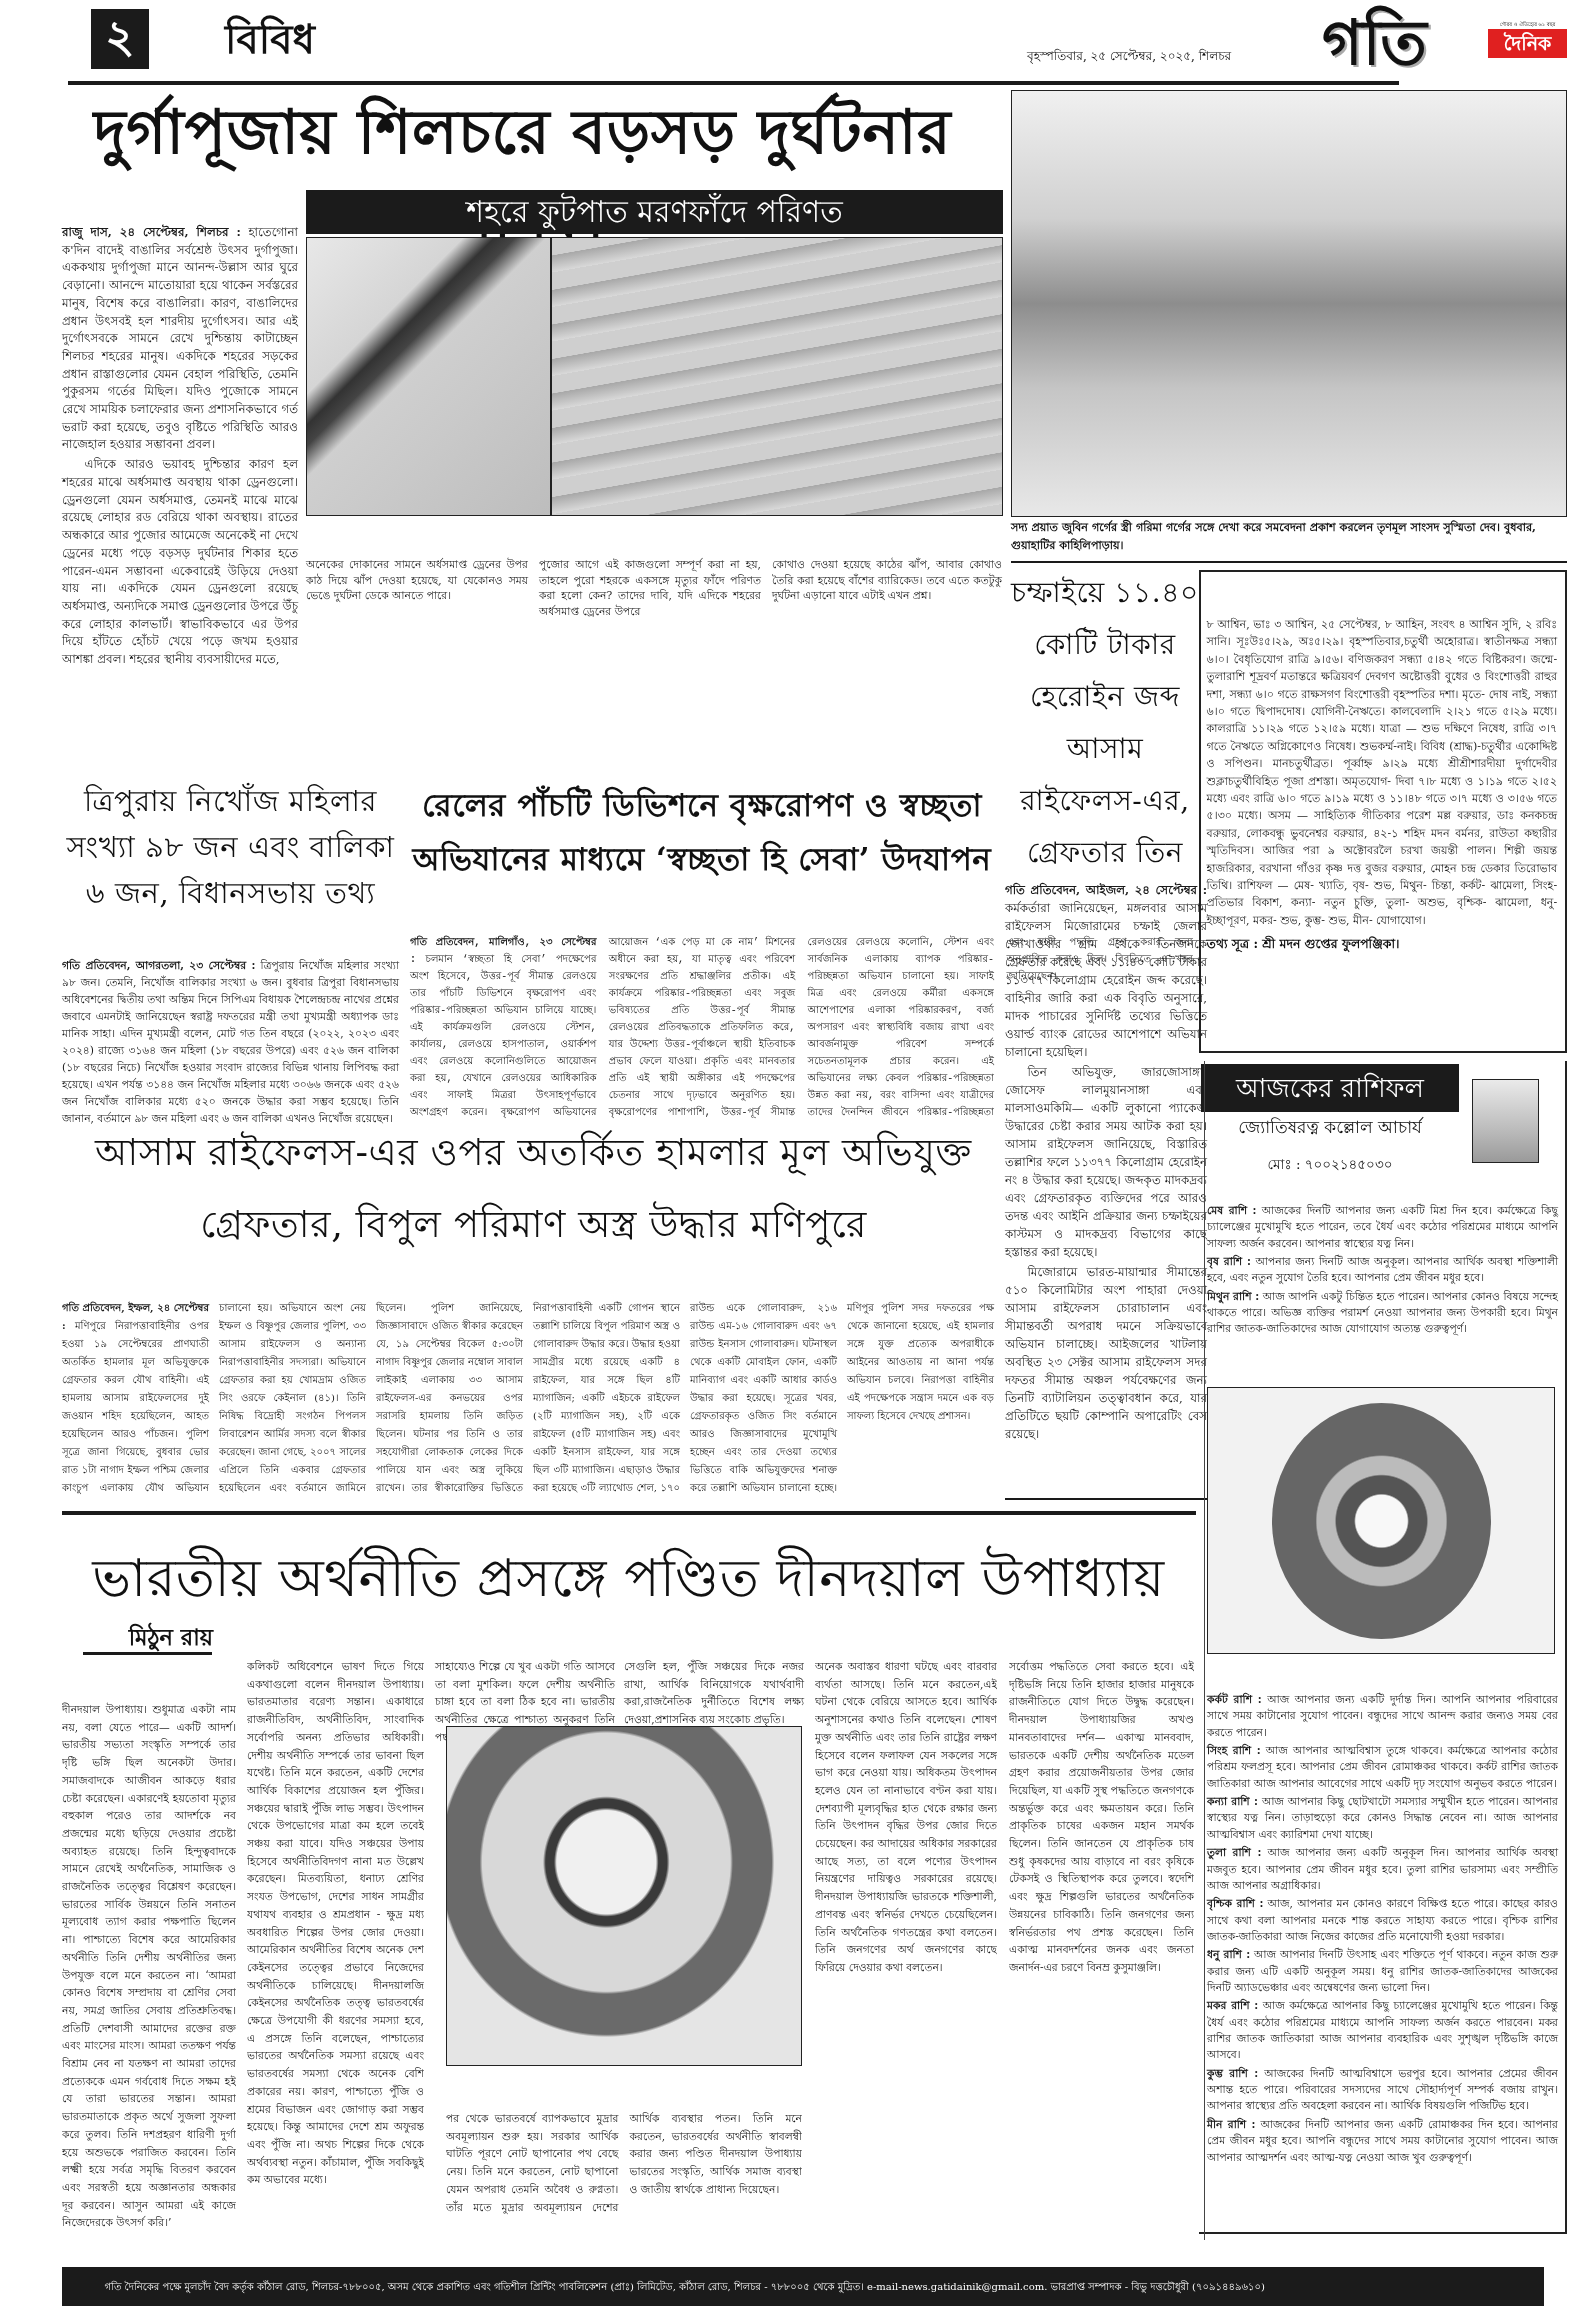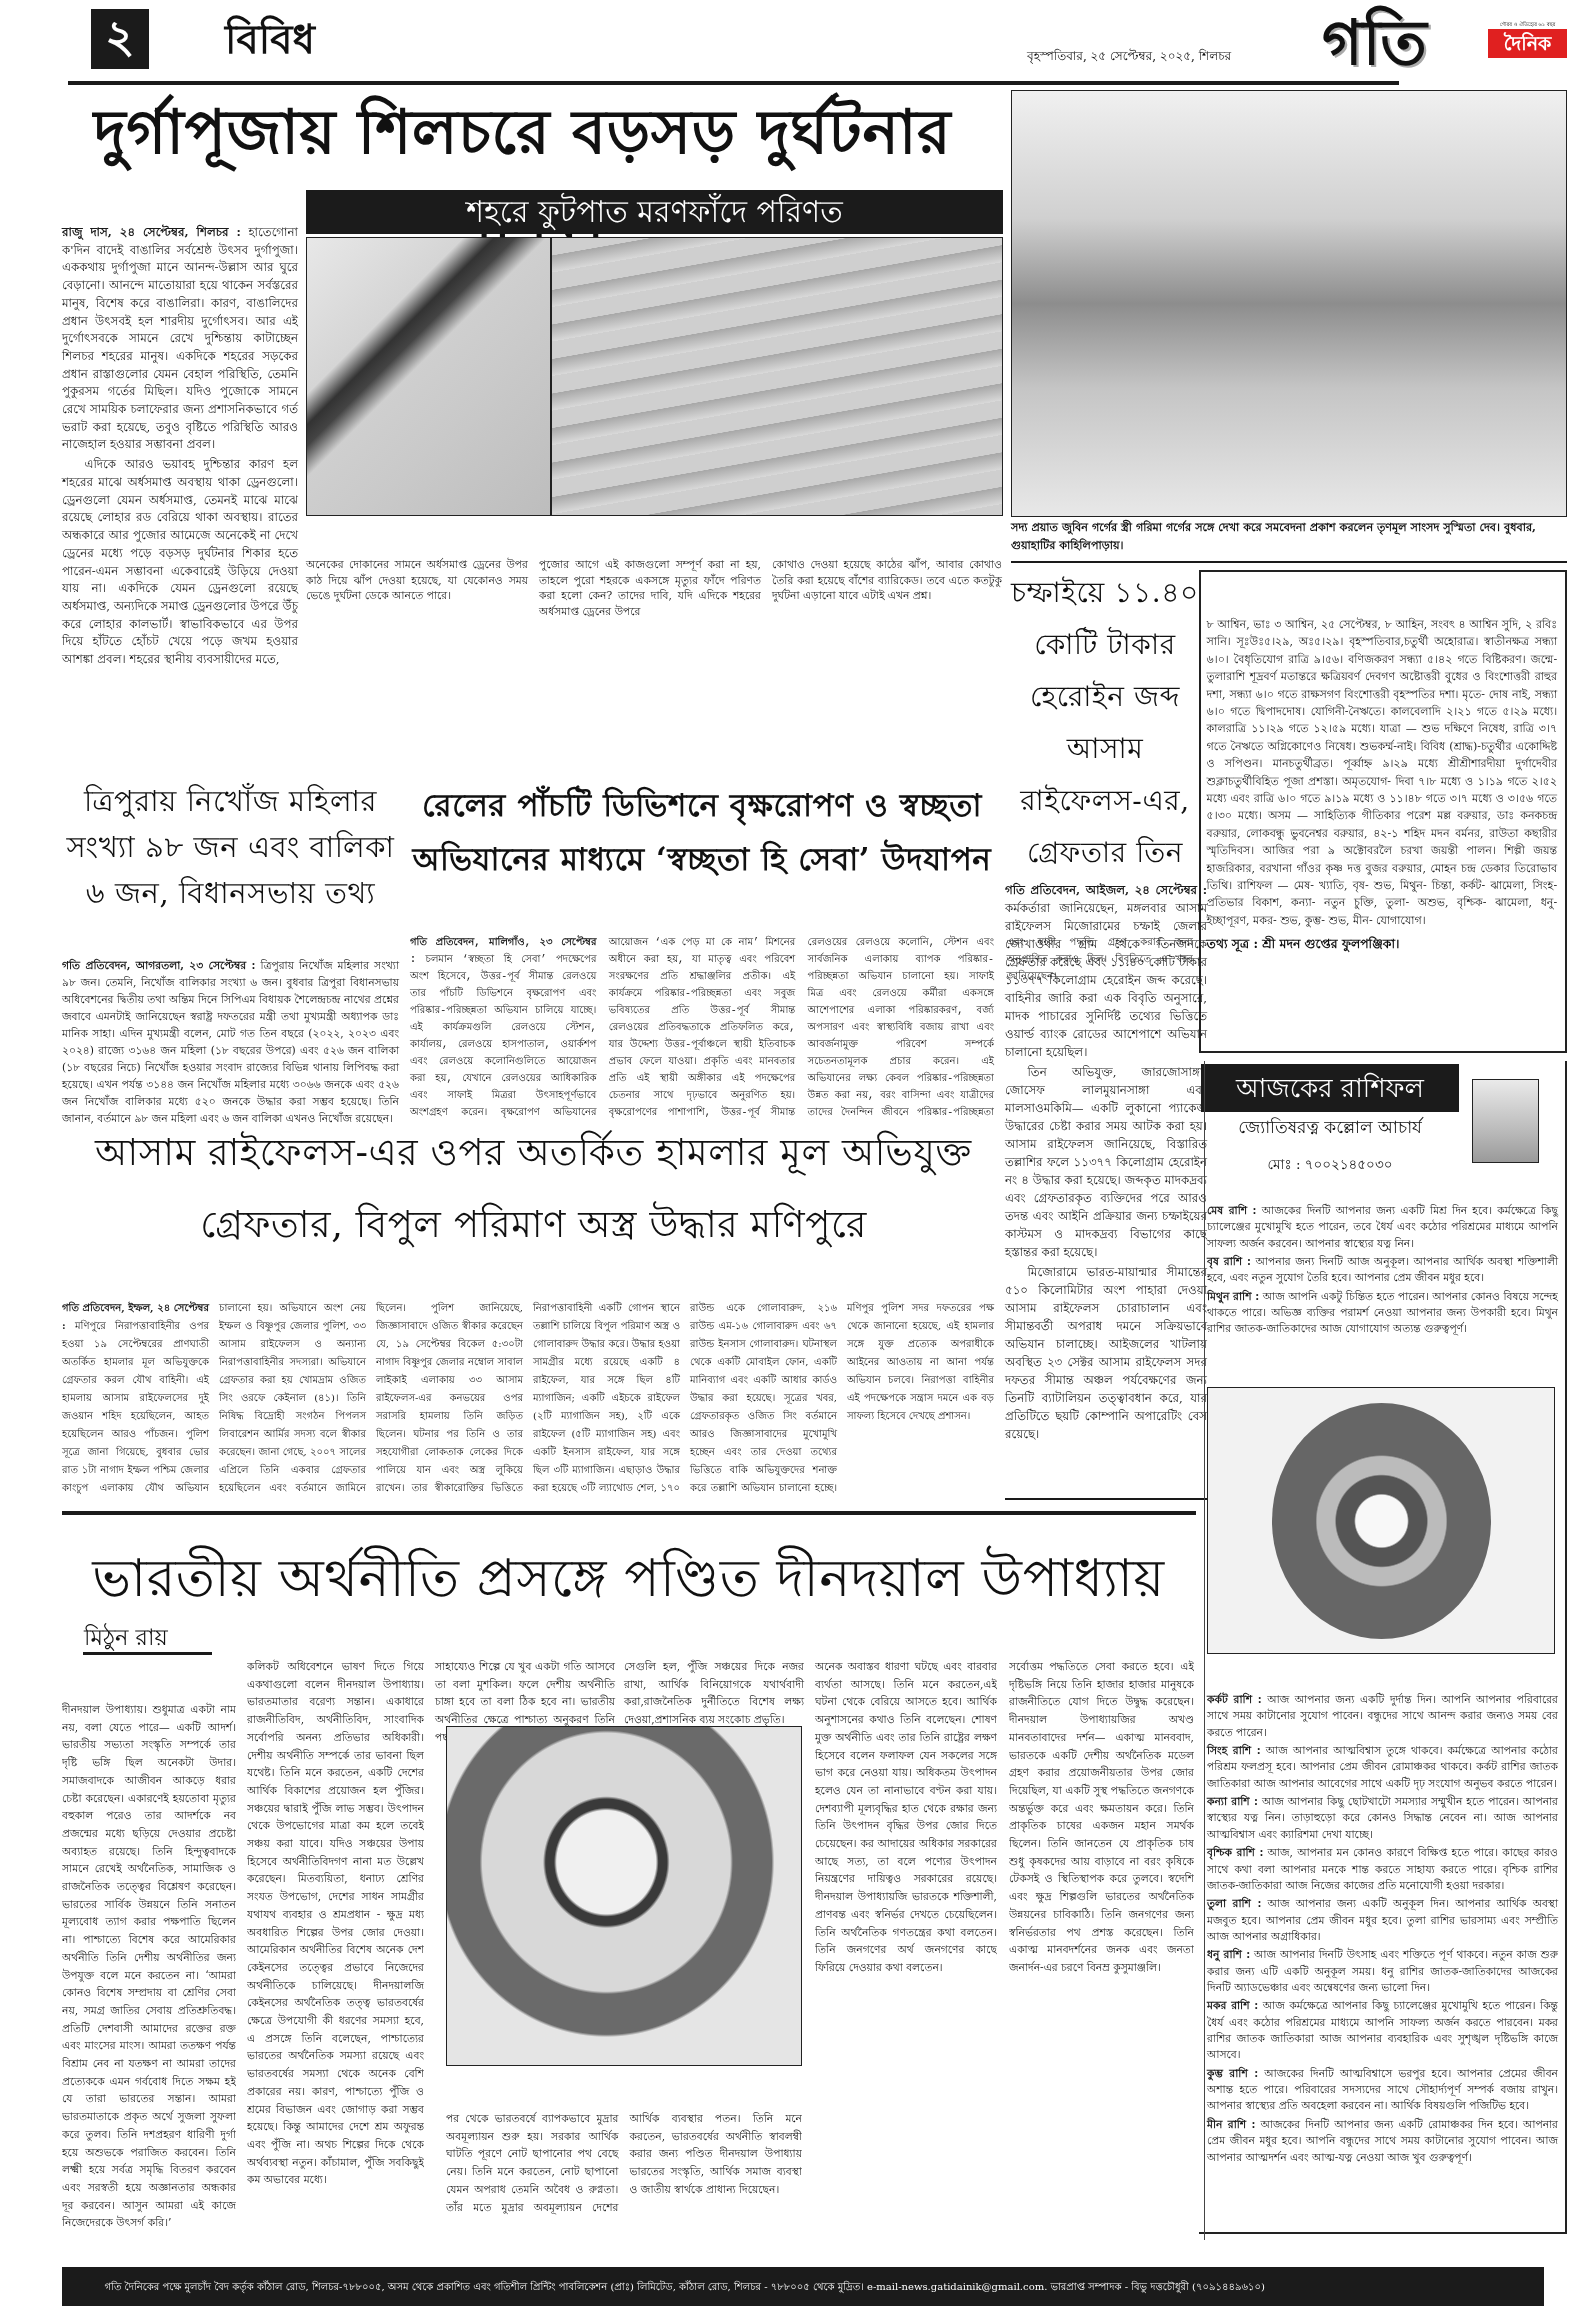--- a/index.html
+++ b/index.html
@@ -79,22 +79,22 @@
 </div>
 
 <div class="abs photo" style="left:1207px;top:1387px;width:348px;height:267px;background:#f2f2f2;border-width:1.7px;display:flex;align-items:center;justify-content:center;">
   <div style="width:219px;height:236px;border-radius:50%;background:radial-gradient(circle,#f8f8f8 0 16%,#555 17% 28%,#bbb 29% 40%,#666 41% 70%);"></div>
 </div>
 
 <div class="abs txt" style="left:1207px;top:1656px;width:351px;font-size:10.7px;line-height:16.3px;">
   <p><b>কর্কট রাশি :</b> <span>আজ আপনার জন্য একটি দুর্দান্ত দিন। আপনি আপনার পরিবারের সাথে সময় কাটানোর সুযোগ পাবেন। বন্ধুদের সাথে আনন্দ করার জন্যও সময় বের করতে পারেন।</span></p>
   <p><b>সিংহ রাশি :</b> <span>আজ আপনার আত্মবিশ্বাস তুঙ্গে থাকবে। কর্মক্ষেত্রে আপনার কঠোর পরিশ্রম ফলপ্রসূ হবে। আপনার প্রেম জীবন রোমাঞ্চকর থাকবে। কর্কট রাশির জাতক জাতিকারা আজ আপনার আবেগের সাথে একটি দৃঢ় সংযোগ অনুভব করতে পারেন।</span></p>
   <p><b>কন্যা রাশি :</b> <span>আজ আপনার কিছু ছোটখাটো সমস্যার সম্মুখীন হতে পারেন। আপনার স্বাস্থ্যের যত্ন নিন। তাড়াহুড়ো করে কোনও সিদ্ধান্ত নেবেন না। আজ আপনার আত্মবিশ্বাস এবং ক্যারিশমা দেখা যাচ্ছে।</span></p>
+  <p><b>তুলা রাশি :</b> <span>আজ আপনার জন্য একটি অনুকূল দিন। আপনার আর্থিক অবস্থা মজবুত হবে। আপনার প্রেম জীবন মধুর হবে। তুলা রাশির ভারসাম্য এবং সম্প্রীতি আজ আপনার অগ্রাধিকার।</span></p>
   <p><b>বৃশ্চিক রাশি :</b> <span>আজ, আপনার মন কোনও কারণে বিক্ষিপ্ত হতে পারে। কাছের কারও সাথে কথা বলা আপনার মনকে শান্ত করতে সাহায্য করতে পারে। বৃশ্চিক রাশির জাতক-জাতিকারা আজ নিজের কাজের প্রতি মনোযোগী হওয়া দরকার।</span></p>
-  <p><b>তুলা রাশি :</b> <span>আজ আপনার জন্য একটি অনুকূল দিন। আপনার আর্থিক অবস্থা মজবুত হবে। আপনার প্রেম জীবন মধুর হবে। তুলা রাশির ভারসাম্য এবং সম্প্রীতি আজ আপনার অগ্রাধিকার।</span></p>
   <p><b>ধনু রাশি :</b> <span>আজ আপনার দিনটি উৎসাহ এবং শক্তিতে পূর্ণ থাকবে। নতুন কাজ শুরু করার জন্য এটি একটি অনুকূল সময়। ধনু রাশির জাতক-জাতিকাদের আজকের দিনটি অ্যাডভেঞ্চার এবং অন্বেষণের জন্য ভালো দিন।</span></p>
   <p><b>মকর রাশি :</b> <span>আজ কর্মক্ষেত্রে আপনার কিছু চ্যালেঞ্জের মুখোমুখি হতে পারেন। কিন্তু ধৈর্য এবং কঠোর পরিশ্রমের মাধ্যমে আপনি সাফল্য অর্জন করতে পারবেন। মকর রাশির জাতক জাতিকারা আজ আপনার ব্যবহারিক এবং সুশৃঙ্খল দৃষ্টিভঙ্গি কাজে আসবে।</span></p>
   <p><b>কুম্ভ রাশি :</b> <span>আজকের দিনটি আত্মবিশ্বাসে ভরপুর হবে। আপনার প্রেমের জীবন অশান্ত হতে পারে। পরিবারের সদস্যদের সাথে সৌহার্দ্যপূর্ণ সম্পর্ক বজায় রাখুন। আপনার স্বাস্থ্যের প্রতি অবহেলা করবেন না। আর্থিক বিষয়গুলি পজিটিভ হবে।</span></p>
   <p><b>মীন রাশি :</b> <span>আজকের দিনটি আপনার জন্য একটি রোমাঞ্চকর দিন হবে। আপনার প্রেম জীবন মধুর হবে। আপনি বন্ধুদের সাথে সময় কাটানোর সুযোগ পাবেন। আজ আপনার আত্মদর্শন এবং আত্ম-যত্ন নেওয়া আজ খুব গুরুত্বপূর্ণ।</span></p>
 </div>
 
 <div class="abs headline" style="left:62px;top:778px;width:337px;font-size:29px;line-height:46px;font-weight:normal;">ত্রিপুরায় নিখোঁজ মহিলার সংখ্যা ৯৮ জন এবং বালিকা ৬ জন, বিধানসভায় তথ্য</div>
 <div class="abs txt" style="left:62px;top:921px;width:337px;font-size:10.7px;line-height:17px;">
   <span class="bold">গতি প্রতিবেদন, আগরতলা, ২৩ সেপ্টেম্বর :</span> <span>ত্রিপুরায় নিখোঁজ মহিলার সংখ্যা ৯৮ জন। তেমনি, নিখোঁজ বালিকার সংখ্যা ৬ জন। বুধবার ত্রিপুরা বিধানসভায় অধিবেশনের দ্বিতীয় তথা অন্তিম দিনে সিপিএম বিধায়ক শৈলেন্দ্রচন্দ্র নাথের প্রশ্নের জবাবে এমনটাই জানিয়েছেন স্বরাষ্ট্র দফতরের মন্ত্রী তথা মুখ্যমন্ত্রী অধ্যাপক ডাঃ মানিক সাহা। এদিন মুখ্যমন্ত্রী বলেন, মোট গত তিন বছরে (২০২২, ২০২৩ এবং ২০২৪) রাজ্যে ৩১৬৪ জন মহিলা (১৮ বছরের উপরে) এবং ৫২৬ জন বালিকা (১৮ বছরের নিচে) নিখোঁজ হওয়ার সংবাদ রাজ্যের বিভিন্ন থানায় লিপিবদ্ধ করা হয়েছে। এখন পর্যন্ত ৩১৪৪ জন নিখোঁজ মহিলার মধ্যে ৩০৬৬ জনকে এবং ৫২৬ জন নিখোঁজ বালিকার মধ্যে ৫২০ জনকে উদ্ধার করা সম্ভব হয়েছে। তিনি জানান, বর্তমানে ৯৮ জন মহিলা এবং ৬ জন বালিকা এখনও নিখোঁজ রয়েছেন।</span>
 </div>
@@ -106,21 +106,21 @@
 
 <div class="abs headline" style="left:79px;top:1117px;width:909px;font-size:37px;line-height:72px;font-weight:normal;">আসাম রাইফেলস-এর ওপর অতর্কিত হামলার মূল অভিযুক্ত গ্রেফতার, বিপুল পরিমাণ অস্ত্র উদ্ধার মণিপুরে</div>
 <div class="abs txt" style="left:62px;top:1263px;width:932px;font-size:10px;line-height:18px;column-count:6;column-gap:10px;height:236px;">
   <span class="bold">গতি প্রতিবেদন, ইম্ফল, ২৪ সেপ্টেম্বর :</span> <span>মণিপুরে নিরাপত্তাবাহিনীর ওপর হওয়া ১৯ সেপ্টেম্বরের প্রাণঘাতী অতর্কিত হামলার মূল অভিযুক্তকে গ্রেফতার করল যৌথ বাহিনী। এই হামলায় আসাম রাইফেলসের দুই জওয়ান শহিদ হয়েছিলেন, আহত হয়েছিলেন আরও পাঁচজন। পুলিশ সূত্রে জানা গিয়েছে, বুধবার ভোর রাত ১টা নাগাদ ইম্ফল পশ্চিম জেলার কাংচুপ এলাকায় যৌথ অভিযান চালানো হয়। অভিযানে অংশ নেয় ইম্ফল ও বিষ্ণুপুর জেলার পুলিশ, ৩৩ আসাম রাইফেলস ও অন্যান্য নিরাপত্তাবাহিনীর সদস্যরা। অভিযানে গ্রেফতার করা হয় খোমদ্রাম ওজিত সিং ওরফে কেইনাল (৪১)। তিনি নিষিদ্ধ বিদ্রোহী সংগঠন পিপলস লিবারেশন আর্মির সদস্য বলে স্বীকার করেছেন। জানা গেছে, ২০০৭ সালের এপ্রিলে তিনি একবার গ্রেফতার হয়েছিলেন এবং বর্তমানে জামিনে ছিলেন। পুলিশ জানিয়েছে, জিজ্ঞাসাবাদে ওজিত স্বীকার করেছেন যে, ১৯ সেপ্টেম্বর বিকেল ৫:৩০টা নাগাদ বিষ্ণুপুর জেলার নম্বোল সাবাল লাইকাই এলাকায় ৩৩ আসাম রাইফেলস-এর কনভয়ের ওপর সরাসরি হামলায় তিনি জড়িত ছিলেন। ঘটনার পর তিনি ও তার সহযোগীরা লোকতাক লেকের দিকে পালিয়ে যান এবং অস্ত্র লুকিয়ে রাখেন। তার স্বীকারোক্তির ভিত্তিতে নিরাপত্তাবাহিনী একটি গোপন স্থানে তল্লাশি চালিয়ে বিপুল পরিমাণ অস্ত্র ও গোলাবারুদ উদ্ধার করে। উদ্ধার হওয়া সামগ্রীর মধ্যে রয়েছে একটি ৪ রাইফেল, যার সঙ্গে ছিল ৪টি ম্যাগাজিন; একটি এইচকে রাইফেল (২টি ম্যাগাজিন সহ), ২টি একে রাইফেল (৫টি ম্যাগাজিন সহ) এবং একটি ইনসাস রাইফেল, যার সঙ্গে ছিল ৩টি ম্যাগাজিন। এছাড়াও উদ্ধার করা হয়েছে ৩টি ল্যাথোড শেল, ১৭০ রাউন্ড একে গোলাবারুদ, ২১৬ রাউন্ড এম-১৬ গোলাবারুদ এবং ৬৭ রাউন্ড ইনসাস গোলাবারুদ। ঘটনাস্থল থেকে একটি মোবাইল ফোন, একটি মানিব্যাগ এবং একটি আধার কার্ডও উদ্ধার করা হয়েছে। সূত্রের খবর, গ্রেফতারকৃত ওজিত সিং বর্তমানে আরও জিজ্ঞাসাবাদের মুখোমুখি হচ্ছেন এবং তার দেওয়া তথ্যের ভিত্তিতে বাকি অভিযুক্তদের শনাক্ত করে তল্লাশি অভিযান চালানো হচ্ছে। মণিপুর পুলিশ সদর দফতরের পক্ষ থেকে জানানো হয়েছে, এই হামলার সঙ্গে যুক্ত প্রত্যেক অপরাধীকে আইনের আওতায় না আনা পর্যন্ত অভিযান চলবে। নিরাপত্তা বাহিনীর এই পদক্ষেপকে সন্ত্রাস দমনে এক বড় সাফল্য হিসেবে দেখছে প্রশাসন।</span>
 </div>
 
 <div class="hline" style="left:62px;top:1511px;width:1134px;height:3.9px;"></div>
 <div class="vline" style="left:1204px;top:1061px;height:1179px;"></div>
 
 <div class="abs headline" style="left:67px;top:1533px;width:1123px;font-size:52px;line-height:90px;font-weight:normal;">ভারতীয় অর্থনীতি প্রসঙ্গে পণ্ডিত দীনদয়াল উপাধ্যায়</div>
-<div class="abs" style="left:84px;top:1620px;width:129px;text-align:left;font-size:22.5px;font-weight:normal;">মিঠুন রায়</div>
+<div class="abs" style="left:84px;top:1620px;width:129px;text-align:right;font-size:22.5px;font-weight:bold;">মিঠুন রায়</div>
 <div class="hline" style="left:83px;top:1652px;width:129px;height:3.4px;"></div>
 
 <div class="abs txt" style="left:62px;top:1665px;width:174px;font-size:10.7px;line-height:17.7px;height:573px;overflow:hidden;">দীনদয়াল উপাধ্যায়। শুধুমাত্র একটা নাম নয়, বলা যেতে পারে— একটি আদর্শ। ভারতীয় সভ্যতা সংস্কৃতি সম্পর্কে তার দৃষ্টি ভঙ্গি ছিল অনেকটা উদার। সমাজবাদকে আজীবন আকড়ে ধরার চেষ্টা করেছেন। একারণেই হয়তোবা মৃত্যুর বহুকাল পরেও তার আদর্শকে নব প্রজন্মের মধ্যে ছড়িয়ে দেওয়ার প্রচেষ্টা অব্যাহত রয়েছে। তিনি হিন্দুত্ববাদকে সামনে রেখেই অর্থনৈতিক, সামাজিক ও রাজনৈতিক তত্ত্বের বিশ্লেষণ করেছেন। ভারতের সার্বিক উন্নয়নে তিনি সনাতন মূল্যবোধ ত্যাগ করার পক্ষপাতি ছিলেন না। পাশ্চাত্যে বিশেষ করে আমেরিকার অর্থনীতি তিনি দেশীয় অর্থনীতির জন্য উপযুক্ত বলে মনে করতেন না। ‘আমরা কোনও বিশেষ সম্প্রদায় বা শ্রেণির সেবা নয়, সমগ্র জাতির সেবায় প্রতিশ্রুতিবদ্ধ। প্রতিটি দেশবাসী আমাদের রক্তের রক্ত এবং মাংসের মাংস। আমরা ততক্ষণ পর্যন্ত বিশ্রাম নেব না যতক্ষণ না আমরা তাদের প্রত্যেককে এমন গর্ববোধ দিতে সক্ষম হই যে তারা ভারতের সন্তান। আমরা ভারতমাতাকে প্রকৃত অর্থে সুজলা সুফলা করে তুলব। তিনি দশপ্রহরণ ধারিণী দুর্গা হয়ে অশুভকে পরাজিত করবেন। তিনি লক্ষ্মী হয়ে সর্বত্র সমৃদ্ধি বিতরণ করবেন এবং সরস্বতী হয়ে অজ্ঞানতার অন্ধকার দূর করবেন। আসুন আমরা এই কাজে নিজেদেরকে উৎসর্গ করি।’</div>
 <div class="abs txt" style="left:247px;top:1622px;width:177px;font-size:10.7px;line-height:17.7px;height:618px;overflow:hidden;">কলিকট অধিবেশনে ভাষণ দিতে গিয়ে একথাগুলো বলেন দীনদয়াল উপাধ্যায়। ভারতমাতার বরেণ্য সন্তান। একাধারে রাজনীতিবিদ, অর্থনীতিবিদ, সাংবাদিক সর্বোপরি অনন্য প্রতিভার অধিকারী। দেশীয় অর্থনীতি সম্পর্কে তার ভাবনা ছিল যথেষ্ট। তিনি মনে করতেন, একটি দেশের আর্থিক বিকাশের প্রয়োজন হল পুঁজির। সঞ্চয়ের দ্বারাই পুঁজি লাভ সম্ভব। উৎপাদন থেকে উপভোগের মাত্রা কম হলে তবেই সঞ্চয় করা যাবে। যদিও সঞ্চয়ের উপায় হিসেবে অর্থনীতিবিদগণ নানা মত উল্লেখ করেছেন। মিতব্যয়িতা, ধনাঢ্য শ্রেণির সংযত উপভোগ, দেশের সাধন সামগ্রীর যথাযথ ব্যবহার ও শ্রমপ্রধান - ক্ষুদ্র মধ্য অবধারিত শিল্পের উপর জোর দেওয়া। আমেরিকান অর্থনীতির বিশেষ অনেক দেশ কেইনসের তত্ত্বের প্রভাবে নিজেদের অর্থনীতিকে চালিয়েছে। দীনদয়ালজি কেইনসের অর্থনৈতিক তত্ত্ব ভারতবর্ষের ক্ষেত্রে উপযোগী কী ধরণের সমস্যা হবে, এ প্রসঙ্গে তিনি বলেছেন, পাশ্চাত্যের ভারতের অর্থনৈতিক সমস্যা রয়েছে এবং ভারতবর্ষের সমস্যা থেকে অনেক বেশি প্রকারের নয়। কারণ, পাশ্চাত্যে পুঁজি ও শ্রমের বিভাজন এবং জোগাড় করা সম্ভব হয়েছে। কিন্তু আমাদের দেশে শ্রম অফুরন্ত এবং পুঁজি না। অথচ শিল্পের দিকে থেকে অর্থব্যবস্থা নতুন। কাঁচামাল, পুঁজি সবকিছুই কম অভাবের মধ্যে।</div>
 <div class="abs txt" style="left:435px;top:1622px;width:180px;font-size:10.7px;line-height:17.7px;">সাহায্যেও শিল্পে যে খুব একটা গতি আসবে তা বলা মুশকিল। ফলে দেশীয় অর্থনীতি চাঙ্গা হবে তা বলা ঠিক হবে না। ভারতীয় অর্থনীতির ক্ষেত্রে পাশ্চাত্য অনুকরণ তিনি পছন্দ করতেন না। ১৯৬৫ সালের</div>
 <div class="abs txt" style="left:624px;top:1622px;width:180px;font-size:10.7px;line-height:17.7px;">সেগুলি হল, পুঁজি সঞ্চয়ের দিকে নজর রাখা, আর্থিক বিনিয়োগকে যথার্থবাদী করা,রাজনৈতিক দুর্নীতিতে বিশেষ লক্ষ্য দেওয়া,প্রশাসনিক ব্যয় সংকোচ প্রভৃতি।</div>
 
 <div class="abs photo" style="left:446px;top:1726px;width:356px;height:340px;background:radial-gradient(ellipse at 45% 40%,#f0f0f0 0 18%,#3a3a3a 19% 22%,#d8d8d8 23% 45%,#6a6a6a 46% 60%,#e5e5e5 61%);"></div>
 
 <div class="abs txt" style="left:446px;top:2074px;width:356px;font-size:10.7px;line-height:17.7px;column-count:2;column-gap:11.2px;height:163px;overflow:hidden;">পর থেকে ভারতবর্ষে ব্যাপকভাবে মুদ্রার অবমূল্যায়ন শুরু হয়। সরকার আর্থিক ঘাটতি পূরণে নোট ছাপানোর পথ বেছে নেয়। তিনি মনে করতেন, নোট ছাপানো যেমন অপরাধ তেমনি অবৈধ ও রুগ্নতা। তাঁর মতে মুদ্রার অবমূল্যায়ন দেশের আর্থিক ব্যবস্থার পতন। তিনি মনে করতেন, ভারতবর্ষের অর্থনীতি স্বাবলম্বী করার জন্য পণ্ডিত দীনদয়াল উপাধ্যায় ভারতের সংস্কৃতি, আর্থিক সমাজ ব্যবস্থা ও জাতীয় স্বার্থকে প্রাধান্য দিয়েছেন।</div>

